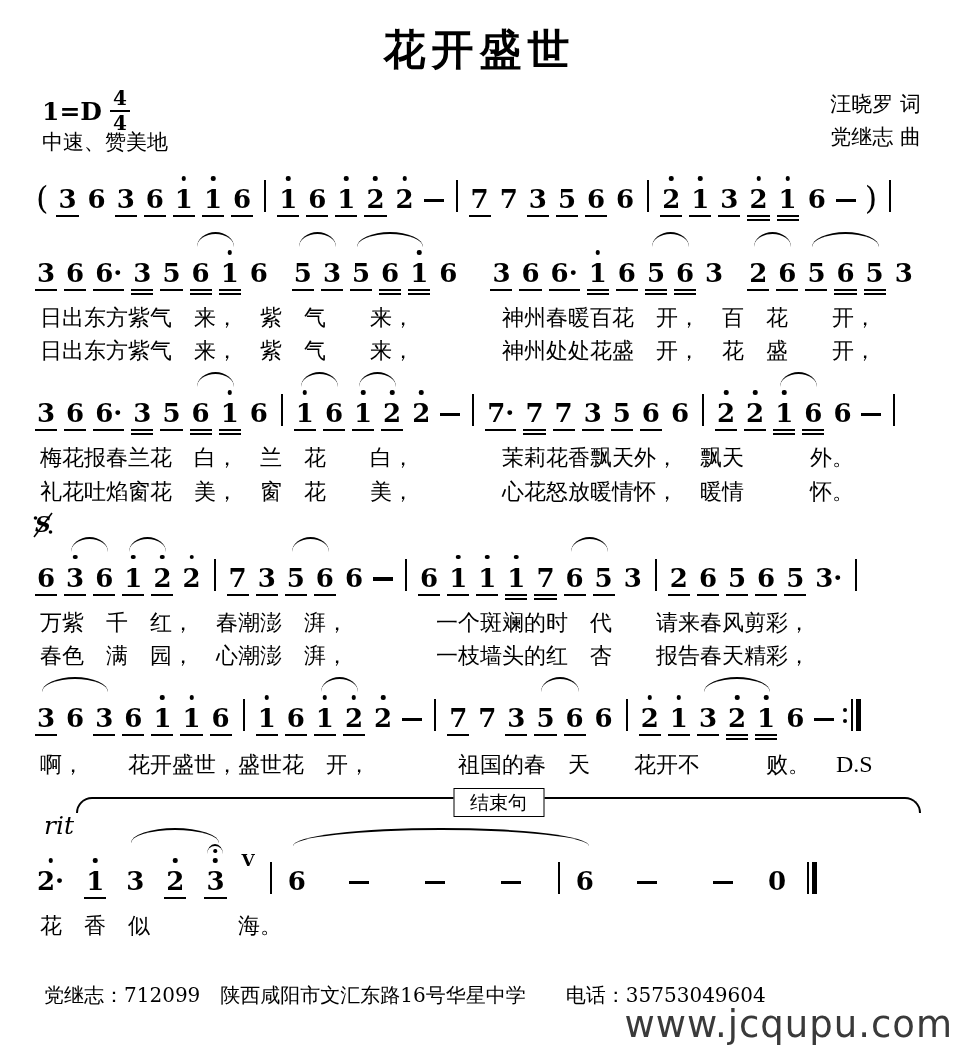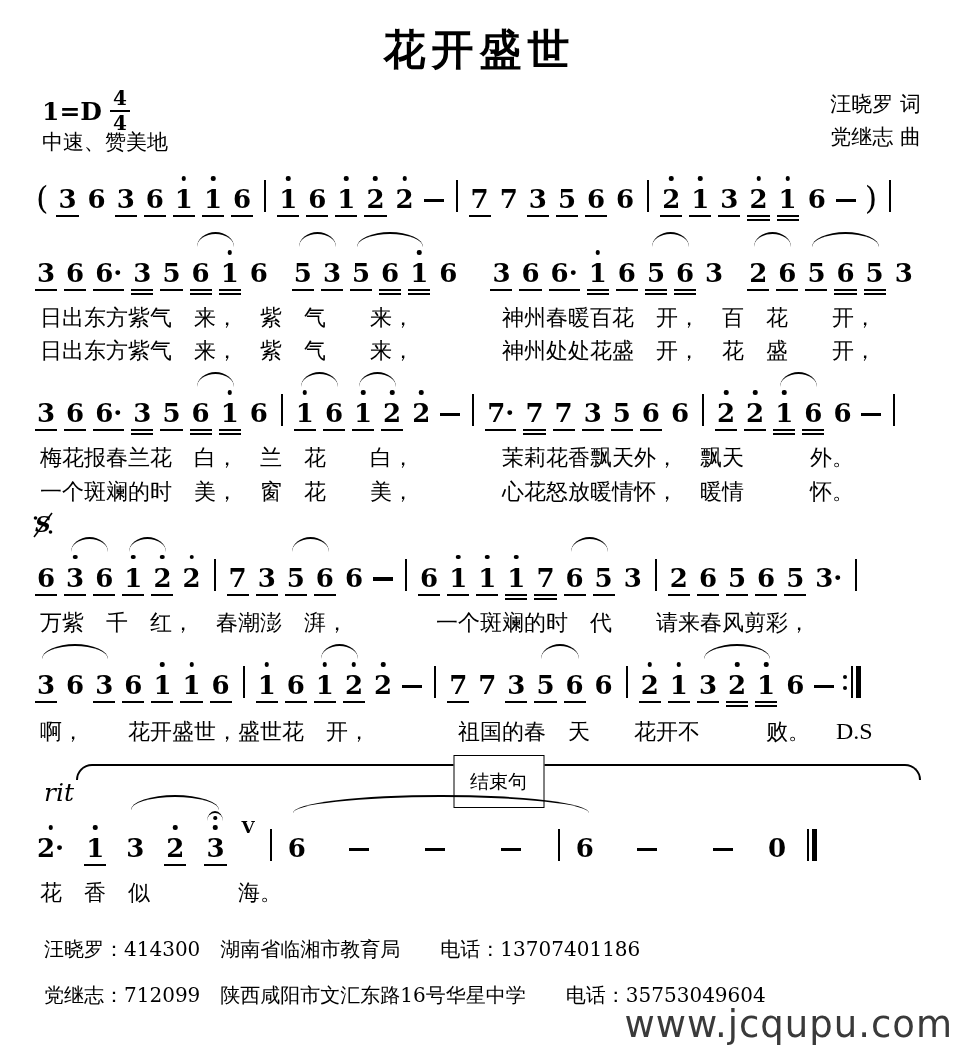--- a/index.html
+++ b/index.html
@@ -53,21 +53,21 @@
   .arc{position:absolute;top:2px;height:13px;
     border-top:2px solid #000;border-radius:50% 50% 0 0/100% 100% 0 0;}
   .lyrics-row{font-size:22px;line-height:1.42;margin:2px 0 0 10px;white-space:nowrap;}
   .ds{font-family:Liberation Serif, serif;font-size:24px;margin-left:26px;}
   .segno-row{height:24px;margin-left:2px;}
   
   .bracket-row{position:relative;height:30px;margin:6px 12px 0 46px;}
   .bracket{position:absolute;left:0;right:0;top:10px;height:14px;
     border:2px solid #000;border-bottom:none;border-radius:16px 16px 0 0;}
   .bracket-label{position:absolute;top:1px;left:50%;transform:translateX(-50%);
-    background:#fff;border:1px solid #000;padding:12px 16px;font-size:19px;line-height:1.4;}
+    background:#fff;border:1px solid #000;padding:0 16px;font-size:19px;line-height:1.4;}
   .rit{font-style:italic;font-size:25px;margin:-6px 0 -14px 14px;
     font-family:"DejaVu Serif","Liberation Serif",serif;}
   .wide{gap:12px;}
   .wide .dash{margin-left:22px;margin-right:22px;}
   .wide .note{margin-right:8px;}
   
   .footer{position:absolute;left:44px;bottom:28px;font-size:20px;line-height:2.3;white-space:nowrap;}
   .watermark{
     position:absolute;right:6px;bottom:0px;
     font-family:"DejaVu Sans","Liberation Sans",sans-serif;
@@ -208,21 +208,21 @@
         <span class="note">6<span class="ul u-1"></span><span class="ul u-2"></span></span>
         <span class="note">6</span>
         <div class="dash"></div>
         <div class="bar"></div>
         <div class="arc" style="left: 167px; width: 37px;"></div>
         <div class="arc" style="left: 271px; width: 37px;"></div>
         <div class="arc" style="left: 329px; width: 37px;"></div>
         <div class="arc" style="left: 750px; width: 37px;"></div>
       </div>
       <div class="lyrics-row"><span>梅花报春兰花　白，　兰　花　　白，　　　　茉莉花香飘天外，　飘天　　　外。</span></div>
-      <div class="lyrics-row"><span>一个斑斓的时　美，　窗　花　　美，　　　　心花怒放暖情怀，　暖情　　　怀。</span></div>
+      <div class="lyrics-row"><span>礼花吐焰窗花　美，　窗　花　　美，　　　　心花怒放暖情怀，　暖情　　　怀。</span></div>
     </div>
     <div class="system">
       <div class="segno-row"><span><svg width="22" height="28" viewBox="0 0 22 28">
             <text x="3" y="21" font-size="22" font-style="italic" font-weight="bold" font-family="DejaVu Serif,serif">S</text>
             <line x1="2" y1="26" x2="20" y2="2" stroke="#000" stroke-width="1.6"></line>
             <circle cx="3.5" cy="7" r="1.8"></circle>
             <circle cx="18.5" cy="21" r="1.8"></circle>
           </svg></span></div>
       <div class="notes-row">
         <span class="note">6<span class="ul u-1"></span></span>
@@ -254,20 +254,21 @@
         <span class="note">6<span class="ul u-1"></span></span>
         <span class="note">5<span class="ul u-1"></span></span>
         <span class="note">3·</span>
         <div class="bar"></div>
         <div class="arc" style="left: 41px; width: 37px;"></div>
         <div class="arc" style="left: 99px; width: 37px;"></div>
         <div class="arc" style="left: 262px; width: 37px;"></div>
         <div class="arc" style="left: 541px; width: 37px;"></div>
       </div>
       <div class="lyrics-row"><span>万紫　千　红，　春潮澎　湃，　　　　一个斑斓的时　代　　请来春风剪彩，</span></div>
+      <div class="lyrics-row"><span>春色　满　园，　心潮澎　湃，　　　　一枝墙头的红　杏　　报告春天精彩，</span></div>
     </div>
     <div class="system">
       <div class="notes-row">
         <span class="note">3<span class="ul u-1"></span></span>
         <span class="note">6</span>
         <span class="note">3<span class="ul u-1"></span></span>
         <span class="note">6<span class="ul u-1"></span></span>
         <span class="note">1<span class="hid"></span><span class="ul u-1"></span></span>
         <span class="note">1<span class="hid"></span><span class="ul u-1"></span></span>
         <span class="note">6<span class="ul u-1"></span></span>
@@ -336,17 +337,16 @@
           <span class="thickb"></span>
         </div>
         <div class="arc" style="left: 101px; width: 88px;"></div>
         <div class="arc" style="left: 263px; width: 296px; height: 16px;"></div>
       </div>
       <div class="lyrics-row"><span>花　香　似　　　　海。</span></div>
     </div>
   </div>
 
 <div class="footer">
-  <div>汪晓罗：414300　湖南省临湘市教育局　　电话：13707401186</div>
   <div>党继志：712099　陕西咸阳市文汇东路16号华星中学　　电话：35753049604</div>
 </div>
 
 <div class="watermark">www.jcqupu.com</div>
 
 </body></html>

